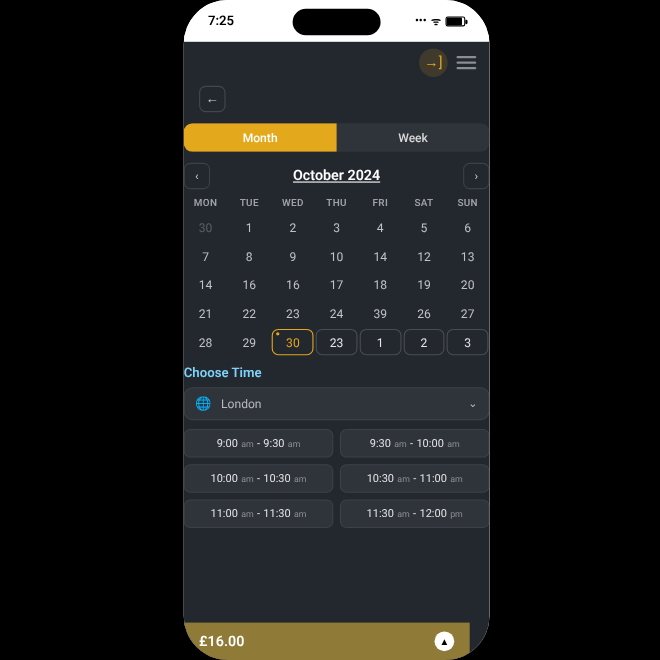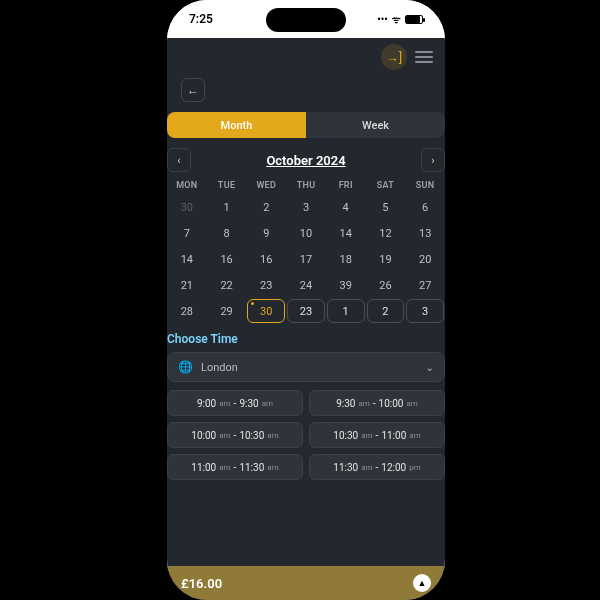--- a/index.html
+++ b/index.html
@@ -134,21 +134,21 @@
     display:grid; grid-template-columns:1fr 1fr; gap:6px;
   }
   .slot {
     background:#2f333a; border:1px solid #3d4047; border-radius:6px;
     height:26px; display:flex; align-items:center; justify-content:center;
     font-size:10px; color:#e5e5e5; cursor:pointer; gap:3px;
     white-space:nowrap;
   }
   .slot .ampm { font-size:8px; color:#8c8f94; }
   .footer {
-    position:absolute; bottom:0; left:0; right:0;
+    position:absolute; bottom:0; left:0; right:18px;
     background:#8f7a38; height:34px;
     display:flex; align-items:center; justify-content:space-between;
     padding:0 14px; color:#fff; font-size:13px; font-weight:600;
   }
   .circle {
     width:18px; height:18px; background:#fff; border-radius:50%;
     display:flex; align-items:center; justify-content:center;
     color:#000; font-size:9px;
   }
 </style>

